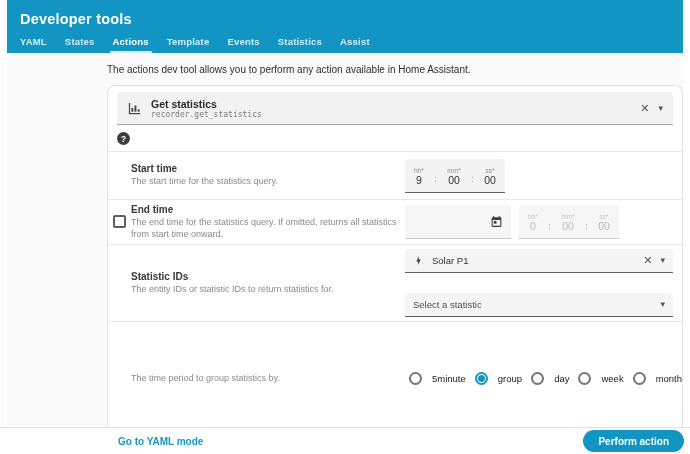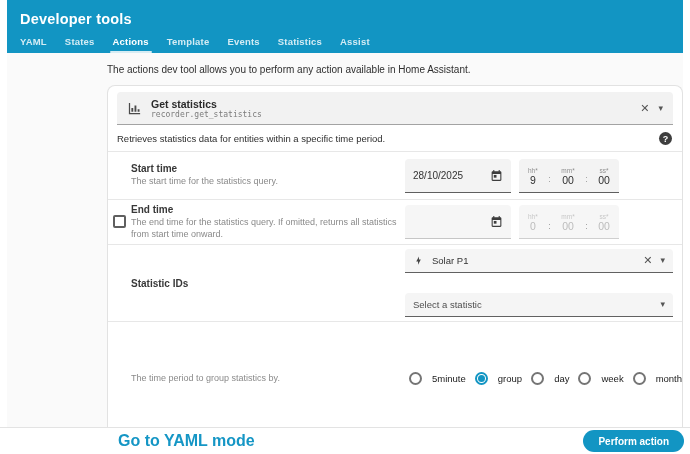--- a/index.html
+++ b/index.html
@@ -120,21 +120,21 @@
     margin:-3.5px 0 0 -3.5px; border-radius:50%; background:#1295c3;
   }
   .radio-label { font-size:9.5px; color:#212121; }
   
   .footer {
     position:absolute; left:0; right:0; bottom:0; height:27px; background:#fff;
     border-top:1px solid #e3e3e3;
     display:flex; align-items:center; justify-content:space-between;
     padding:0 6px 0 118px;
   }
-  .yaml-link { font-size:16px; font-weight:700; color:#1596c5; cursor:pointer; }
+  .yaml-link { font-size:10px; font-weight:700; color:#1596c5; cursor:pointer; }
   .perform-btn {
     height:22px; border:none; border-radius:14px; background:#1295c3; color:#fff;
     font-family:"Liberation Sans", sans-serif; font-size:10px; font-weight:700;
     padding:0 15px; cursor:pointer;
   }
   svg { display:block; }
 </style>
 </head>
 <body>
 
@@ -164,40 +164,30 @@
       </span>
       <span class="service-text">
         <div class="service-name">Get statistics</div>
         <div class="service-id">recorder.get_statistics</div>
       </span>
       <span class="icon-btn">✕</span>
       <span class="caret">▾</span>
     </div>
 
     <div class="service-desc-row">
-      <span class="service-desc">Retrieves statistics data for entities within a specific time period.</span>
       <span class="help-icon">?</span>
     </div>
 
     <div class="field-row row-start">
       <div class="row-left">
         <div class="f-label">Start time</div>
         <div class="f-desc">The start time for the statistics query.</div>
       </div>
       <div class="row-right">
         <div class="dt-wrap">
-          <div class="date-input">
-            <span>28/10/2025</span>
-            <span>
-              <svg width="13" height="13" viewBox="0 0 24 24">
-                  <path fill="#3d3d3d" d="M19 4h-1V2h-2v2H8V2H6v2H5c-1.1 0-2 .9-2 2v14c0 1.1.9 2 2 2h14c1.1 0 2-.9 2-2V6c0-1.1-.9-2-2-2zm0 16H5V9h14v11z"></path>
-                  <rect x="7" y="11" width="5" height="5" fill="#3d3d3d"></rect>
-                </svg>
-            </span>
-          </div>
           <div class="time-group">
             <span class="time-cell">
               <span class="tl">hh*</span>
               <span class="tv">9</span>
             </span>
             <span class="time-colon">:</span>
             <span class="time-cell">
               <span class="tl">mm*</span>
               <span class="tv">00</span>
             </span>
@@ -244,20 +234,21 @@
               <span class="tv">00</span>
             </span>
           </div>
         </div>
       </div>
     </div>
 
     <div class="field-row row-stat">
       <div class="row-left">
         <div class="f-label">Statistic IDs</div>
+        <div class="f-desc">The entity IDs or statistic IDs to return statistics for.</div>
       </div>
       <div class="row-right">
         <div class="stat-inputs">
           <div class="select-input">
             <span>
               <svg width="11" height="11" viewBox="0 0 24 24">
                   <path fill="#444" d="M11 21v-7H7l6-11v7h4l-6 11z"></path>
                 </svg>
             </span>
             <span class="select-text">Solar P1</span>

